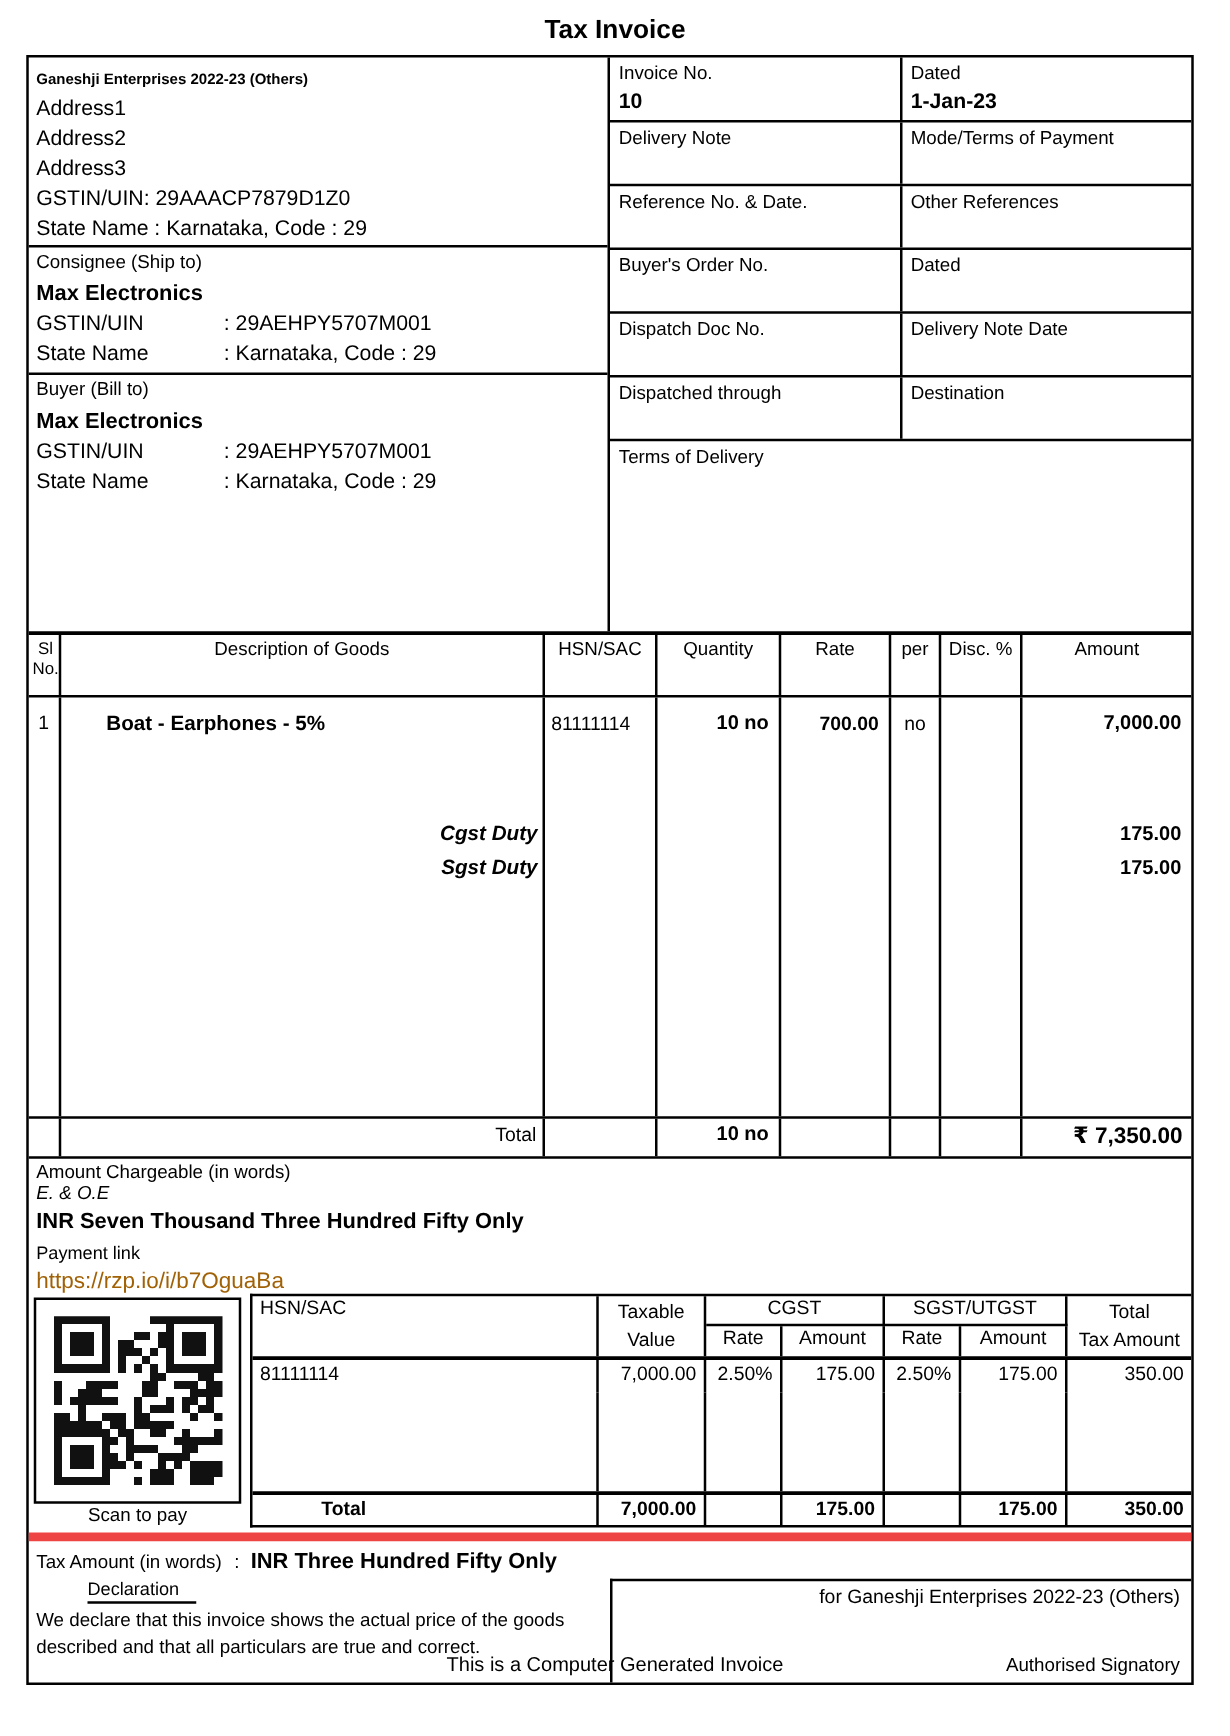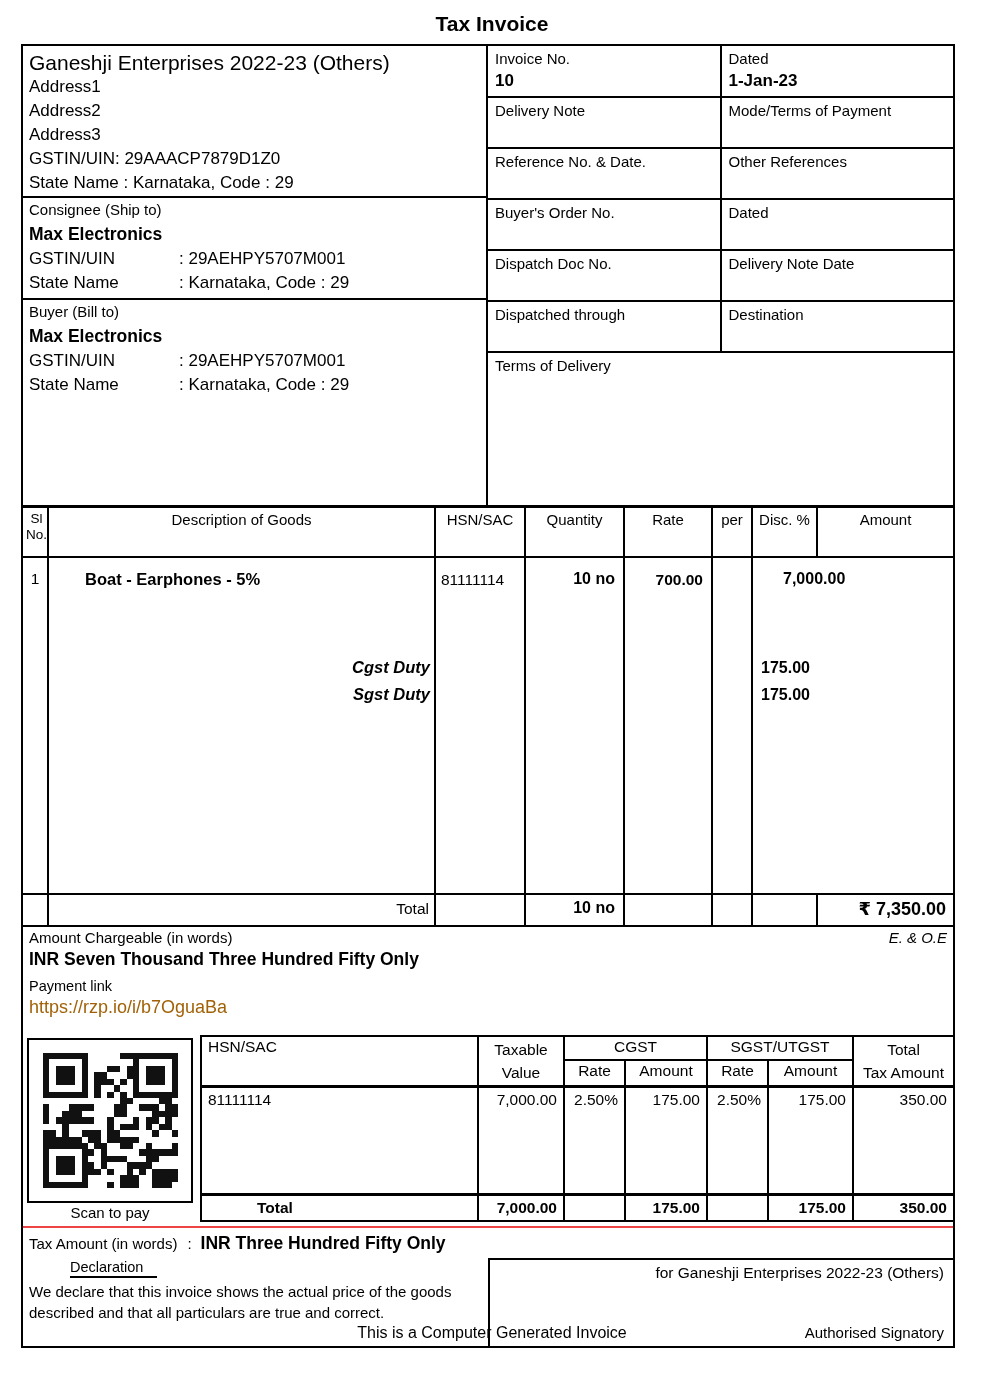--- a/index.html
+++ b/index.html
@@ -16,21 +16,21 @@
   .invoice-box {
     position: absolute; left: 21px; top: 44px;
     width: 934px; height: 1304px;
     border: 2px solid #000;
     display: flex; flex-direction: column;
   }
   
   .top-section { height: 462px; border-bottom: 3px solid #000; display: flex; }
   .left-col { width: 465px; border-right: 2px solid #000; display: flex; flex-direction: column; }
   .seller { height: 152px; border-bottom: 2px solid #000; padding: 5px 6px 0; font-size: 17px; line-height: 24px; }
-  .seller-name { font-size: 21px; font-weight: normal; }
+  .seller-name { font-size: 12px; font-weight: bold; }
   .party { padding: 2px 6px 0; }
   .consignee { height: 102px; border-bottom: 2px solid #000; }
   .buyer { flex: 1; }
   .section-label { font-size: 15px; line-height: 20px; }
   .party-name { font-size: 17.5px; font-weight: bold; line-height: 26px; margin-top: 1px; }
   .party-row { font-size: 17px; line-height: 24px; display: flex; }
   .party-row .lbl { width: 150px; flex: none; }
   .right-col { flex: 1; display: flex; flex-direction: column; }
   .hrow { display: flex; border-bottom: 2px solid #000; height: 51px; }
   .hrow.first { height: 52px; }
@@ -59,21 +59,21 @@
   .rate-cell { padding-top: 13px; }
   .per-cell { text-align: center; padding-top: 13px; }
   .amt-cell { font-weight: bold; font-size: 16px; }
   .duty-amts { margin-top: 63px; font-weight: bold; font-size: 16px; line-height: 27px; }
   .items-total { height: 32px; border-bottom: 2px solid #000; font-size: 15.5px; }
   .items-total .t-label { text-align: right; padding: 5px 5px 0 0; }
   .items-total .t-qty { text-align: right; padding: 4px 8px 0 0; font-weight: bold; font-size: 16px; }
   .items-total .t-amt { text-align: right; padding: 3px 7px 0 0; font-weight: bold; font-size: 18px; }
   
   .amount-strip { height: 108px; padding: 0; }
-  .ac-row1 { display: flex; justify-content: space-between; padding: 2px 6px 0; }
+  .ac-row1 { display: flex; justify-content: space-between; padding: 2px 6px 0; flex-direction: column; }
   .ac-label { font-size: 15px; }
   .eoe { font-size: 15px; font-style: italic; }
   .ac-words { padding: 3px 6px 0; font-size: 17.5px; font-weight: bold; }
   .pay-label { padding: 8px 6px 0; font-size: 14.5px; }
   .pay-link { padding: 3px 6px 0; font-size: 18px; text-decoration: none; display: inline-block; }
   
   .bottom-section { height: 191px; position: relative; }
   .qr-box { position: absolute; left: 4px; top: 3px; width: 166px; height: 165px; border: 2px solid #000; display: flex; align-items: center; justify-content: center; }
   .scan-label { position: absolute; left: 4px; top: 169px; width: 166px; text-align: center; font-size: 15px; }
   .tax-table { position: absolute; left: 177px; top: 0; right: 0; height: 187px; border: 2px solid #000; border-right: none; display: flex; flex-direction: column; }
@@ -92,21 +92,21 @@
   .tt-row > div, .tt-fill > div, .tt-total > div { border-right: 2px solid #000; }
   .tt-row > div:last-child, .tt-fill > div:last-child, .tt-total > div:last-child { border-right: none; }
   .tt-row > div { padding-top: 3px; }
   .tt-hsn { padding-left: 6px; }
   .tt-num { text-align: right; padding-right: 6px; }
   .tt-fill { flex: 1; }
   .tt-total { height: 27px; border-top: 3px solid #000; font-weight: bold; font-size: 15.5px; }
   .tt-total > div { padding-top: 3px; }
   .tt-total .tt-lbl { padding-left: 55px; }
   
-  .bottom-strip { height: 120px; border-top: 2px solid #ef4444; display: flex; flex-direction: column; }
+  .bottom-strip { height: 120px; border-top: 7px solid #ef4444; display: flex; flex-direction: column; }
   .tw-line { height: 30px; padding: 5px 6px 0; }
   .tw-label { font-size: 15px; }
   .tw-sep { font-size: 15px; margin: 0 9px 0 10px; }
   .tw-value { font-size: 17.5px; font-weight: bold; }
   .bottom-grid { flex: 1; display: flex; }
   .decl { width: 465px; padding: 0 6px; }
   .decl-title { font-size: 14.5px; display: inline-block; border-bottom: 2px solid #000; padding: 0 14px 1px 0; margin-left: 41px; }
   .decl-text { font-size: 15px; line-height: 21px; width: 428px; margin-top: 3px; }
   .sig-box { flex: 1; border-left: 2px solid #000; border-top: 2px solid #000; display: flex; flex-direction: column; justify-content: space-between; padding: 4px 9px 5px; }
   .for-line { text-align: right; font-weight: normal; font-size: 15.5px; }
@@ -231,20 +231,21 @@
     <div class="desc-cell pad-top">
       <div class="item-name line1">Boat - Earphones - 5%</div>
       <div class="duty-names">
         <div>Cgst Duty</div>
         <div>Sgst Duty</div>
       </div>
     </div>
     <div class="hsn-cell">81111114</div>
     <div class="num-r qty-cell pad-top">10 no</div>
     <div class="num-r rate-cell">700.00</div>
+    <div class="per-cell">no</div>
     <div></div>
     <div class="num-r amt-cell pad-top">
       <div class="line1">7,000.00</div>
       <div class="duty-amts">
         <div>175.00</div>
         <div>175.00</div>
       </div>
     </div>
   </div>
 

